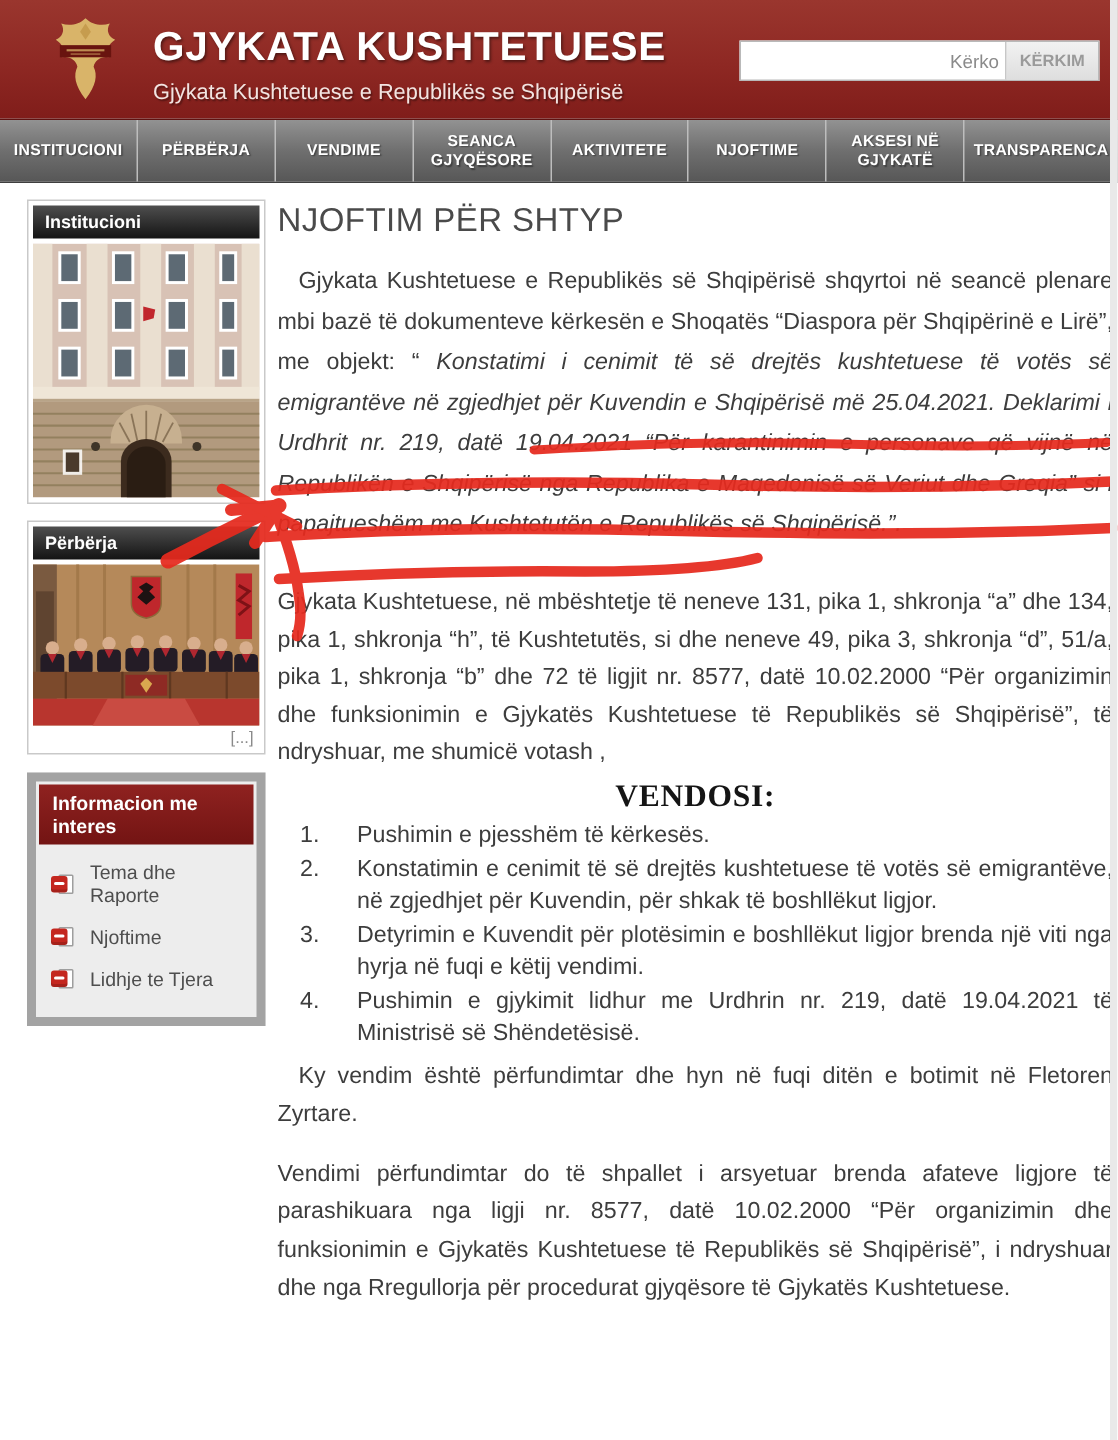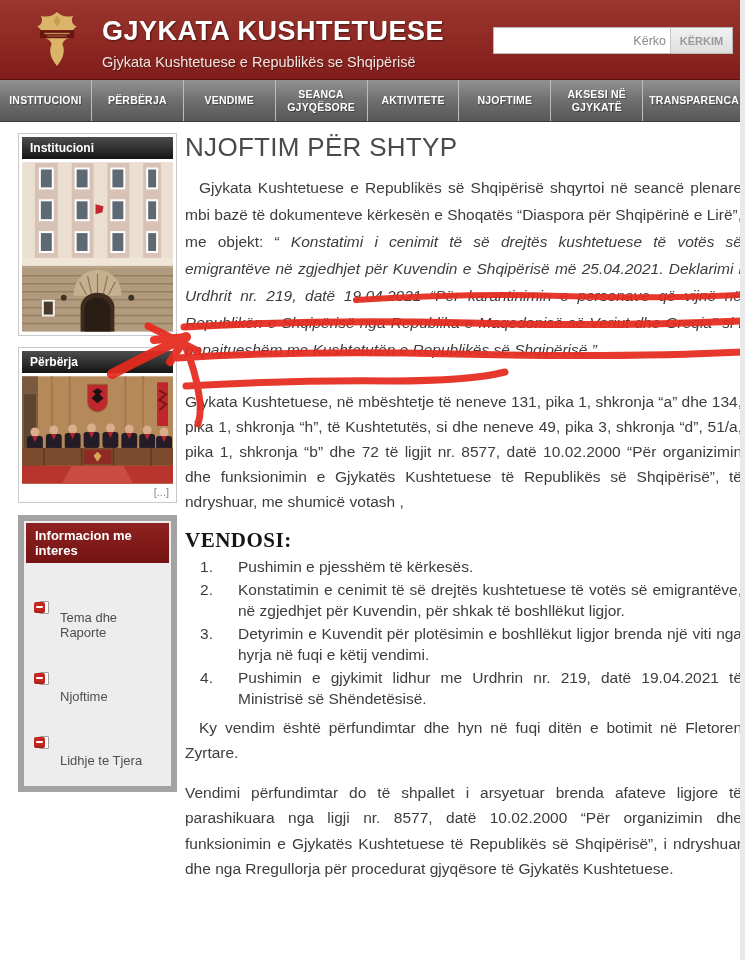--- a/index.html
+++ b/index.html
@@ -65,38 +65,38 @@
   }
   .side-photo { display:block; width:100%; cursor:pointer; }
   .more-link { display:block; text-align:right; color:#8a8a8a; font-size:11px; padding:2px 4px 1px 0; text-decoration:none; cursor:pointer; }
 
   .info-box { background:#ededed; border:6px solid #a3a3a3; margin-top:12px; padding-bottom:14px; }
   .info-header {
     background:linear-gradient(180deg,#8f2220,#731413); color:#fff;
     font-size:13px; font-weight:bold; padding:5px 9px; margin:2px; 
   }
   .info-item { display:flex; align-items:center; gap:11px; padding:9px 10px 4px 10px; cursor:pointer; }
-  .info-item-label { color:#4e4e4e; font-size:13px; text-decoration:none;margin-top:36px; }
+  .info-item-label { color:#4e4e4e; font-size:13px; text-decoration:none; }
   .pdf-icon { position:relative; width:15px; height:15px; flex:0 0 15px; }
   .pdf-icon .page { position:absolute; right:0; top:1px; width:10px; height:13px; background:#fff; border:1px solid #9e9e9e; border-radius:1px; }
   .pdf-icon .badge {
     position:absolute; left:0; top:2px; width:11px; height:11px; background:#c4271f; border-radius:2px;
     box-shadow:inset 0 -2px 0 rgba(0,0,0,.15);
   }
   .pdf-icon .badge:after { content:""; position:absolute; left:2px; top:4px; width:7px; height:2px; background:#fff; border-radius:1px; }
 
   
-  .article-title { font-size:26px; font-weight:400; color:#4a4a4a; letter-spacing:.3px; line-height:28px; }
+  .article-title { font-size:22px; font-weight:400; color:#4a4a4a; letter-spacing:.3px; line-height:28px; }
   .para { font-size:15.5px; line-height:27px; text-align:justify; color:#3d3d3d; }
   .p1 { margin-top:13px; text-indent:14px; }
   .p1 .quoted { font-style:italic; }
   .p2 { margin-top:26px; line-height:25px; }
   .decision-heading {
     font-family:"Liberation Serif", serif; font-weight:bold; font-size:21px; color:#151515;
-    margin-top:13px; line-height:26px; letter-spacing:.5px;
+    text-align:center; margin-top:3px; line-height:26px; letter-spacing:.5px;
   }
   ol.decisions { margin-top:3px; list-style:none; counter-reset:dn; }
   ol.decisions li {
     counter-increment:dn; position:relative; padding-left:53px; margin-bottom:1px;
     font-size:15.5px; line-height:21.5px; text-align:justify; color:#3d3d3d;
   }
   ol.decisions li::before {
     content:counter(dn) "."; position:absolute; left:15px; top:0; color:#3d3d3d;
   }
   .p3 { margin-top:5px; text-indent:14px; line-height:25px; }

